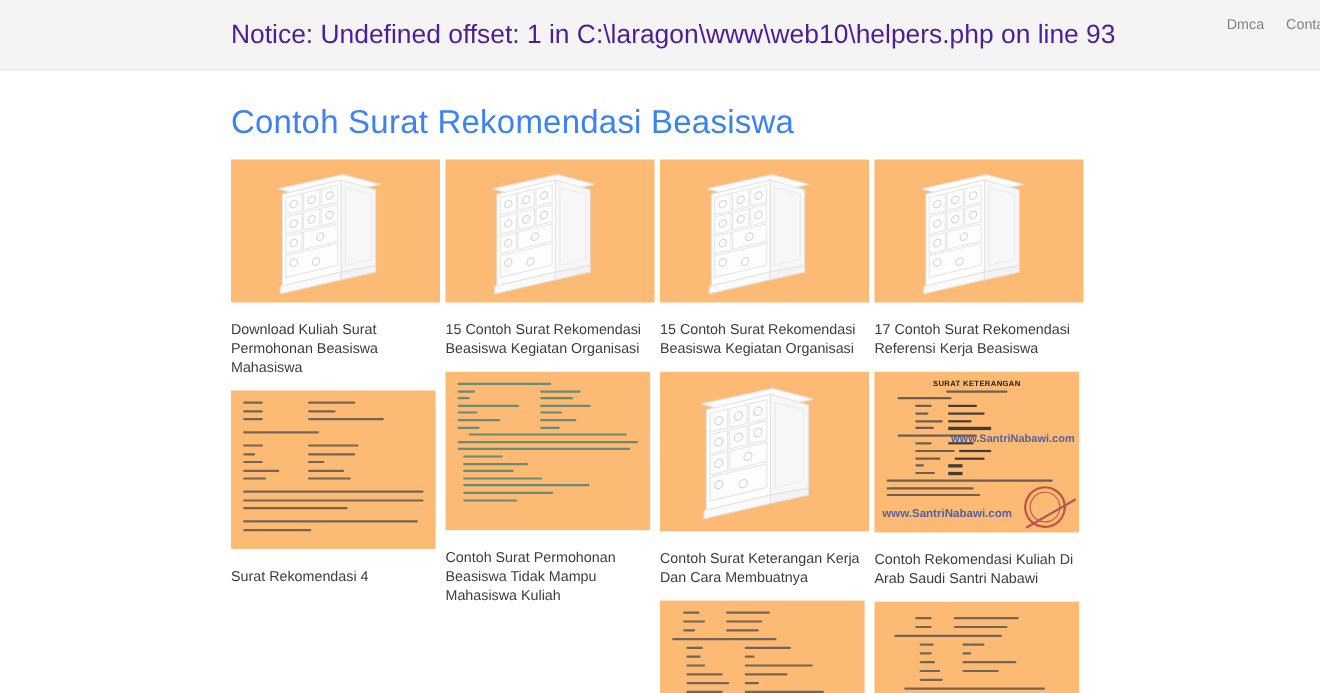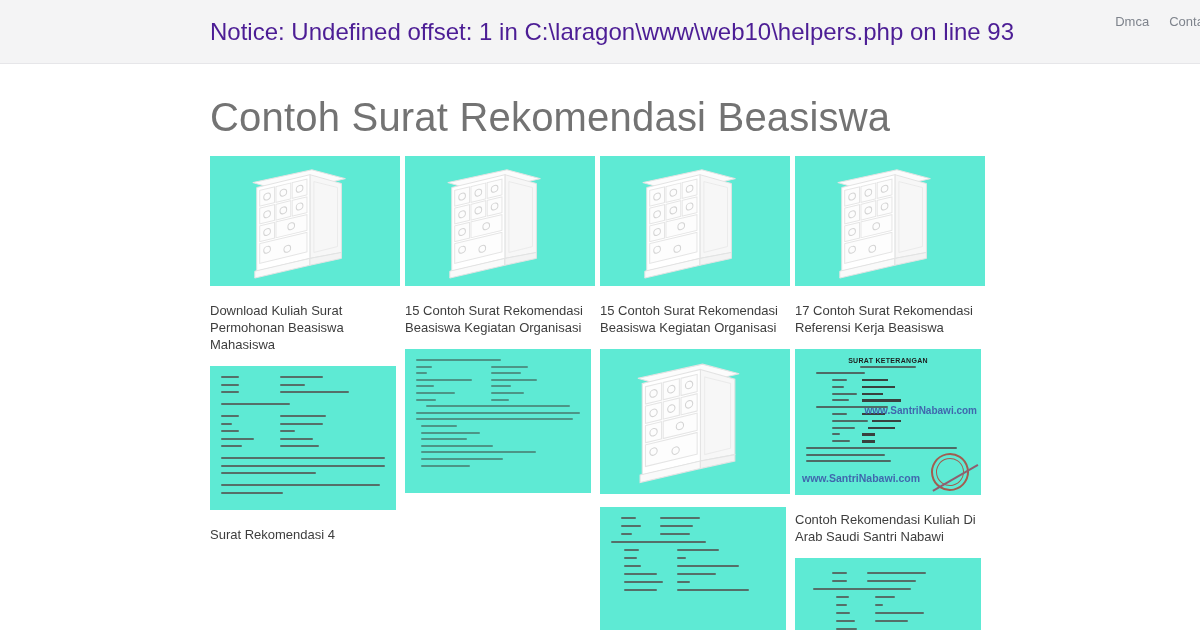--- a/index.html
+++ b/index.html
@@ -10,26 +10,26 @@
   .notice-bar { position:relative; width:1200px; height:64px; background:#f4f4f5;
     border-bottom:1px solid #e6e6e9; }
   .notice-text { position:absolute; left:210px; top:18px; font-size:24px;
     color:#4c1d95; white-space:nowrap; }
   .top-nav { position:absolute; right:-14px; top:14px; display:flex; gap:20px;
     white-space:nowrap; }
   .top-nav a { font-size:13px; color:#7e838c; text-decoration:none; }
 
   
   .main { padding:31px 0 0 210px; }
-  .page-title { font-size:40px; font-weight:400; color:#737373; letter-spacing:.2px; }
+  .page-title { font-size:30px; font-weight:400; color:#3b82f6; letter-spacing:.2px; }
 
   .grid { display:flex; gap:5px; margin-top:16px; width:790px; }
   .col { width:190px; flex:0 0 190px; }
   .card { margin-bottom:13px; }
-  .thumb { background:#5eead4; position:relative; overflow:hidden; }
+  .thumb { background:#fdba74; position:relative; overflow:hidden; }
   .caption { margin-top:16px; font-size:13px; line-height:17px; color:#3d3d3d;
     max-width:186px; }
   .caption:empty { display:none; }
 
   .dresser-box { height:130px; display:flex; justify-content:center; align-items:flex-start; }
   .dresser-box.tall { height:145px; }
   .dresser-box svg { display:block; }
 
   
   .doc { width:186px; padding:10px 11px; color:#52504d; }
@@ -237,38 +237,40 @@
           <div class="ln">
               <i class="b" style="width:70%;margin-left:3%"></i>
             </div>
           <div class="ln">
               <i class="b" style="width:50%;margin-left:3%"></i>
             </div>
           <div class="ln">
               <i class="b" style="width:30%;margin-left:3%"></i>
             </div>
         </div>
+        <div class="caption">Contoh Surat Permohonan Beasiswa Tidak Mampu Mahasiswa Kuliah</div>
       </div>
     </div>
 
     <div class="col">
       <div class="card">
         <div class="thumb dresser-box">
           <svg width="128" height="126" viewBox="0 0 130 126">
               <use href="#dresser"></use>
             </svg>
         </div>
         <div class="caption">15 Contoh Surat Rekomendasi Beasiswa Kegiatan Organisasi</div>
       </div>
       <div class="card">
         <div class="thumb dresser-box tall">
           <svg width="140" height="138" viewBox="0 0 130 126">
               <use href="#dresser"></use>
             </svg>
         </div>
+        <div class="caption">Contoh Surat Keterangan Kerja Dan Cara Membuatnya</div>
       </div>
       <div class="card">
         <div class="thumb doc doc-black doc-plain">
           <div class="ln">
               <i class="b" style="width:9%;margin-left:6%"></i>
               <i class="b" style="width:24%;margin-left:15%"></i>
             </div>
           <div class="ln">
               <i class="b" style="width:12%;margin-left:6%"></i>
               <i class="b" style="width:20%;margin-left:12%"></i>

